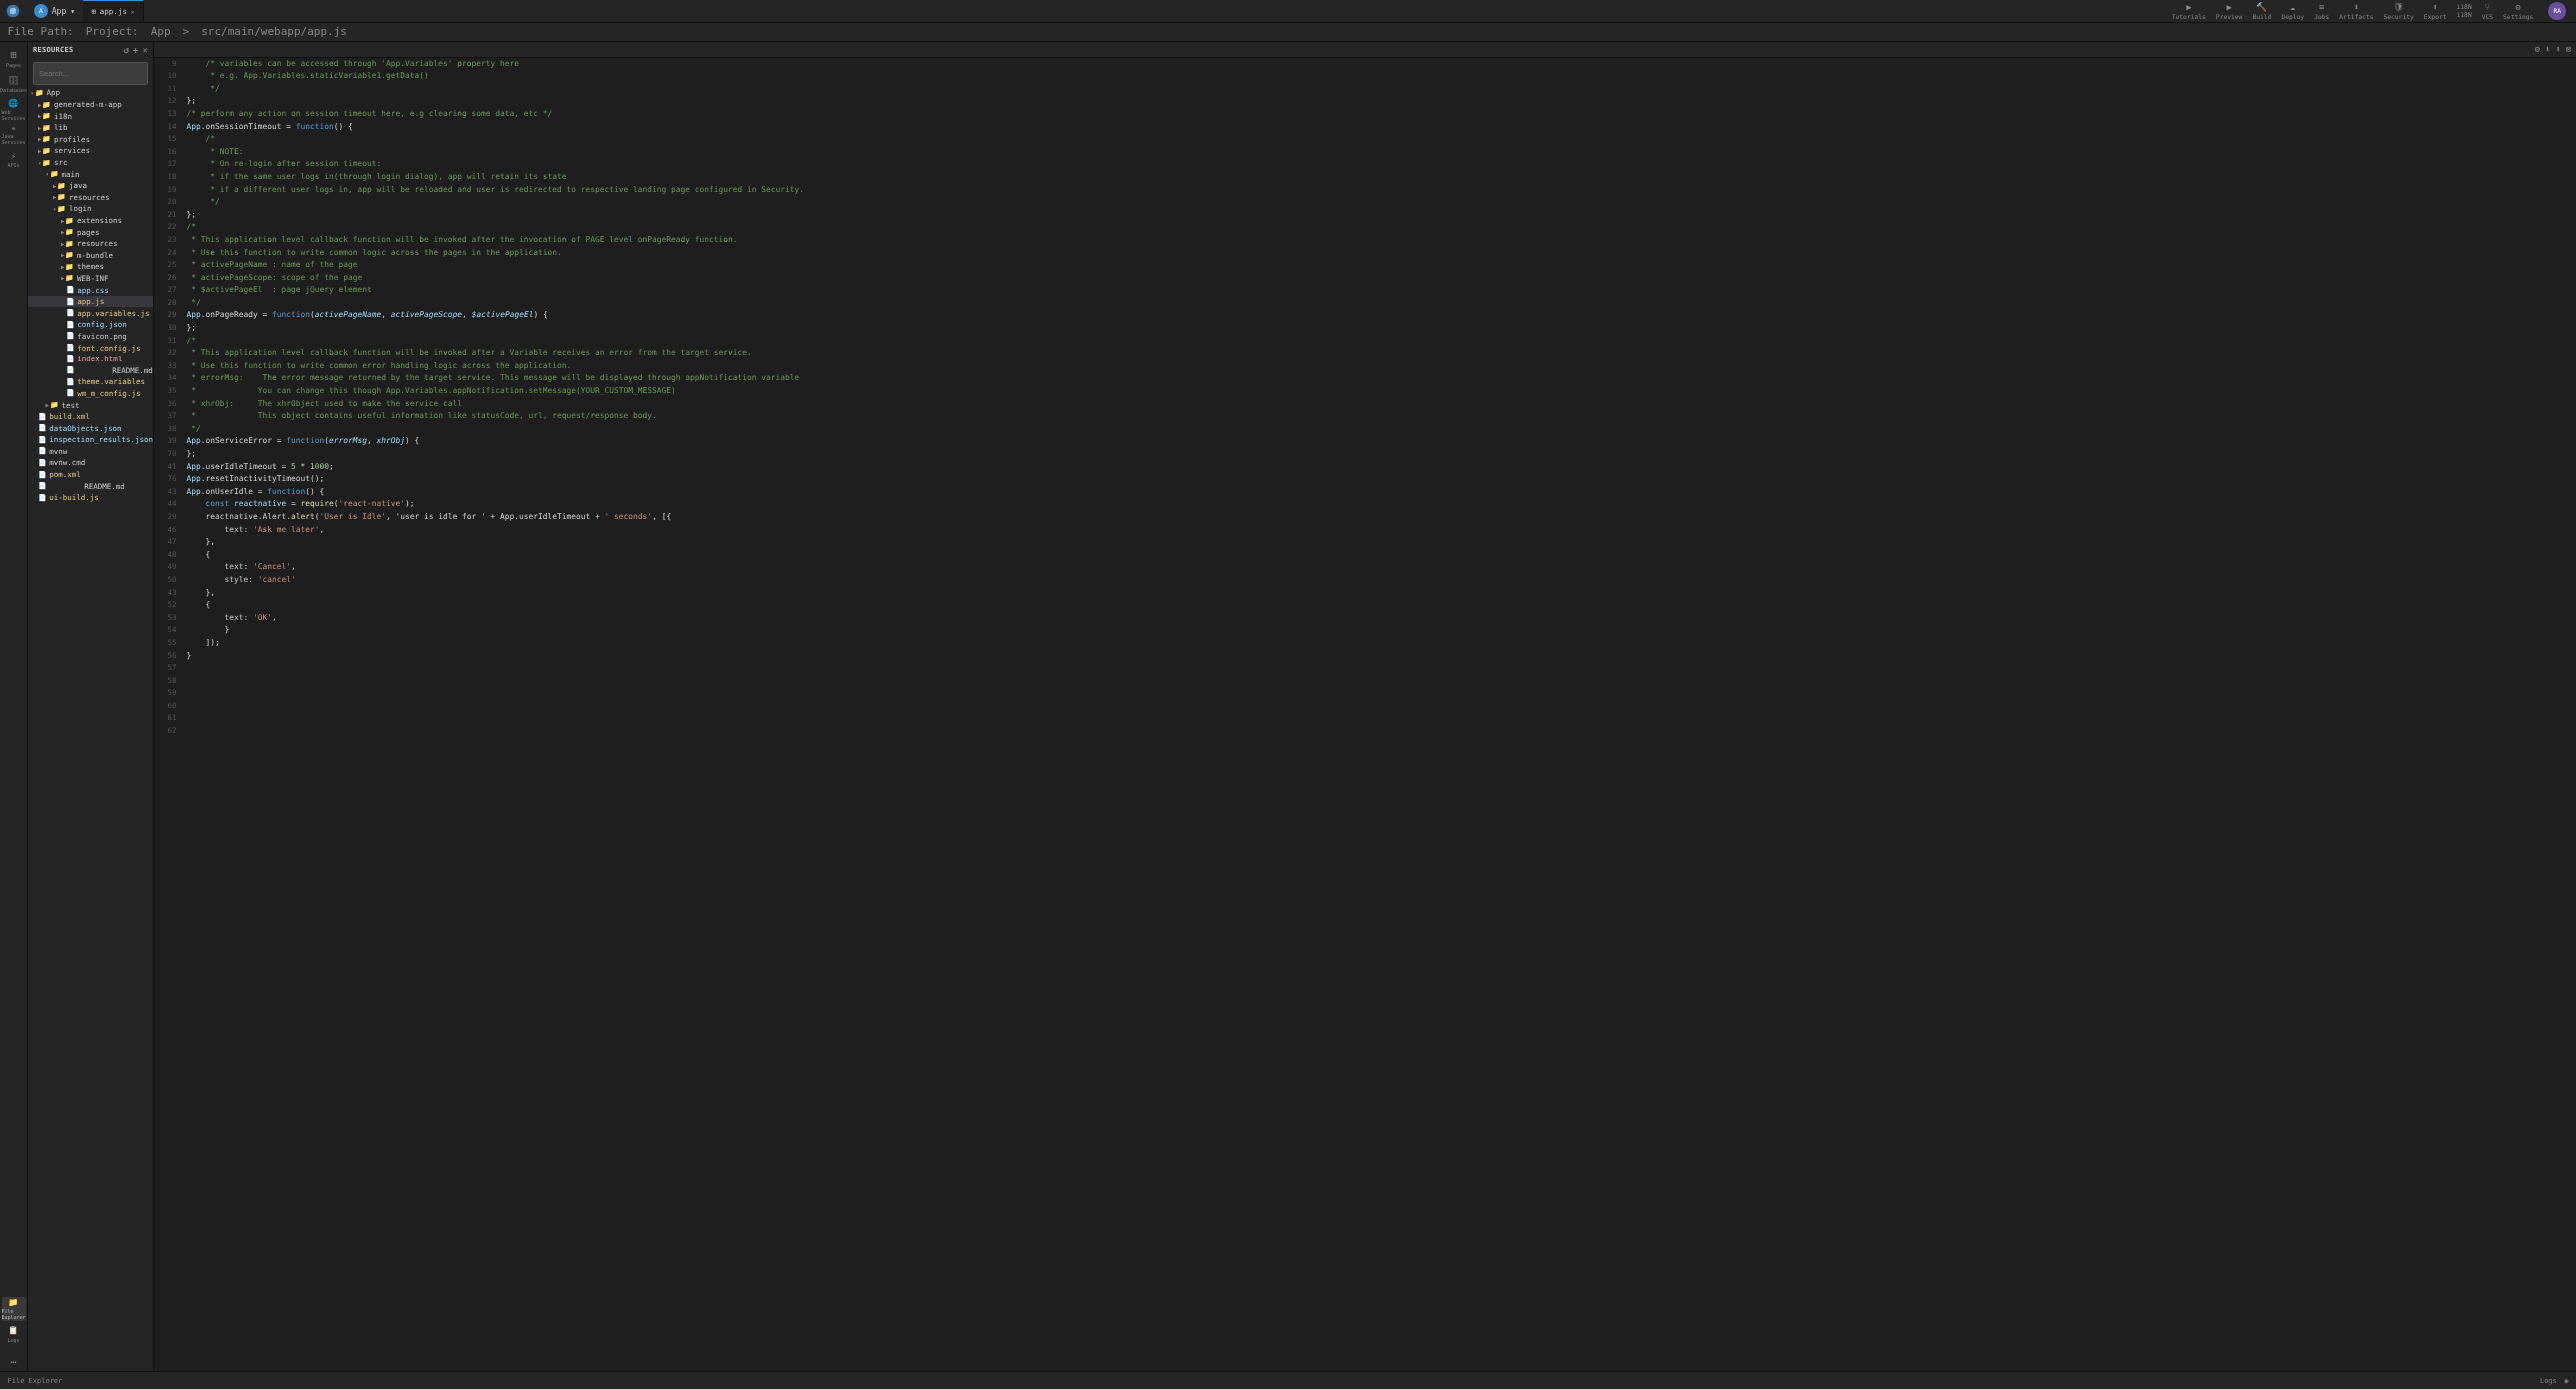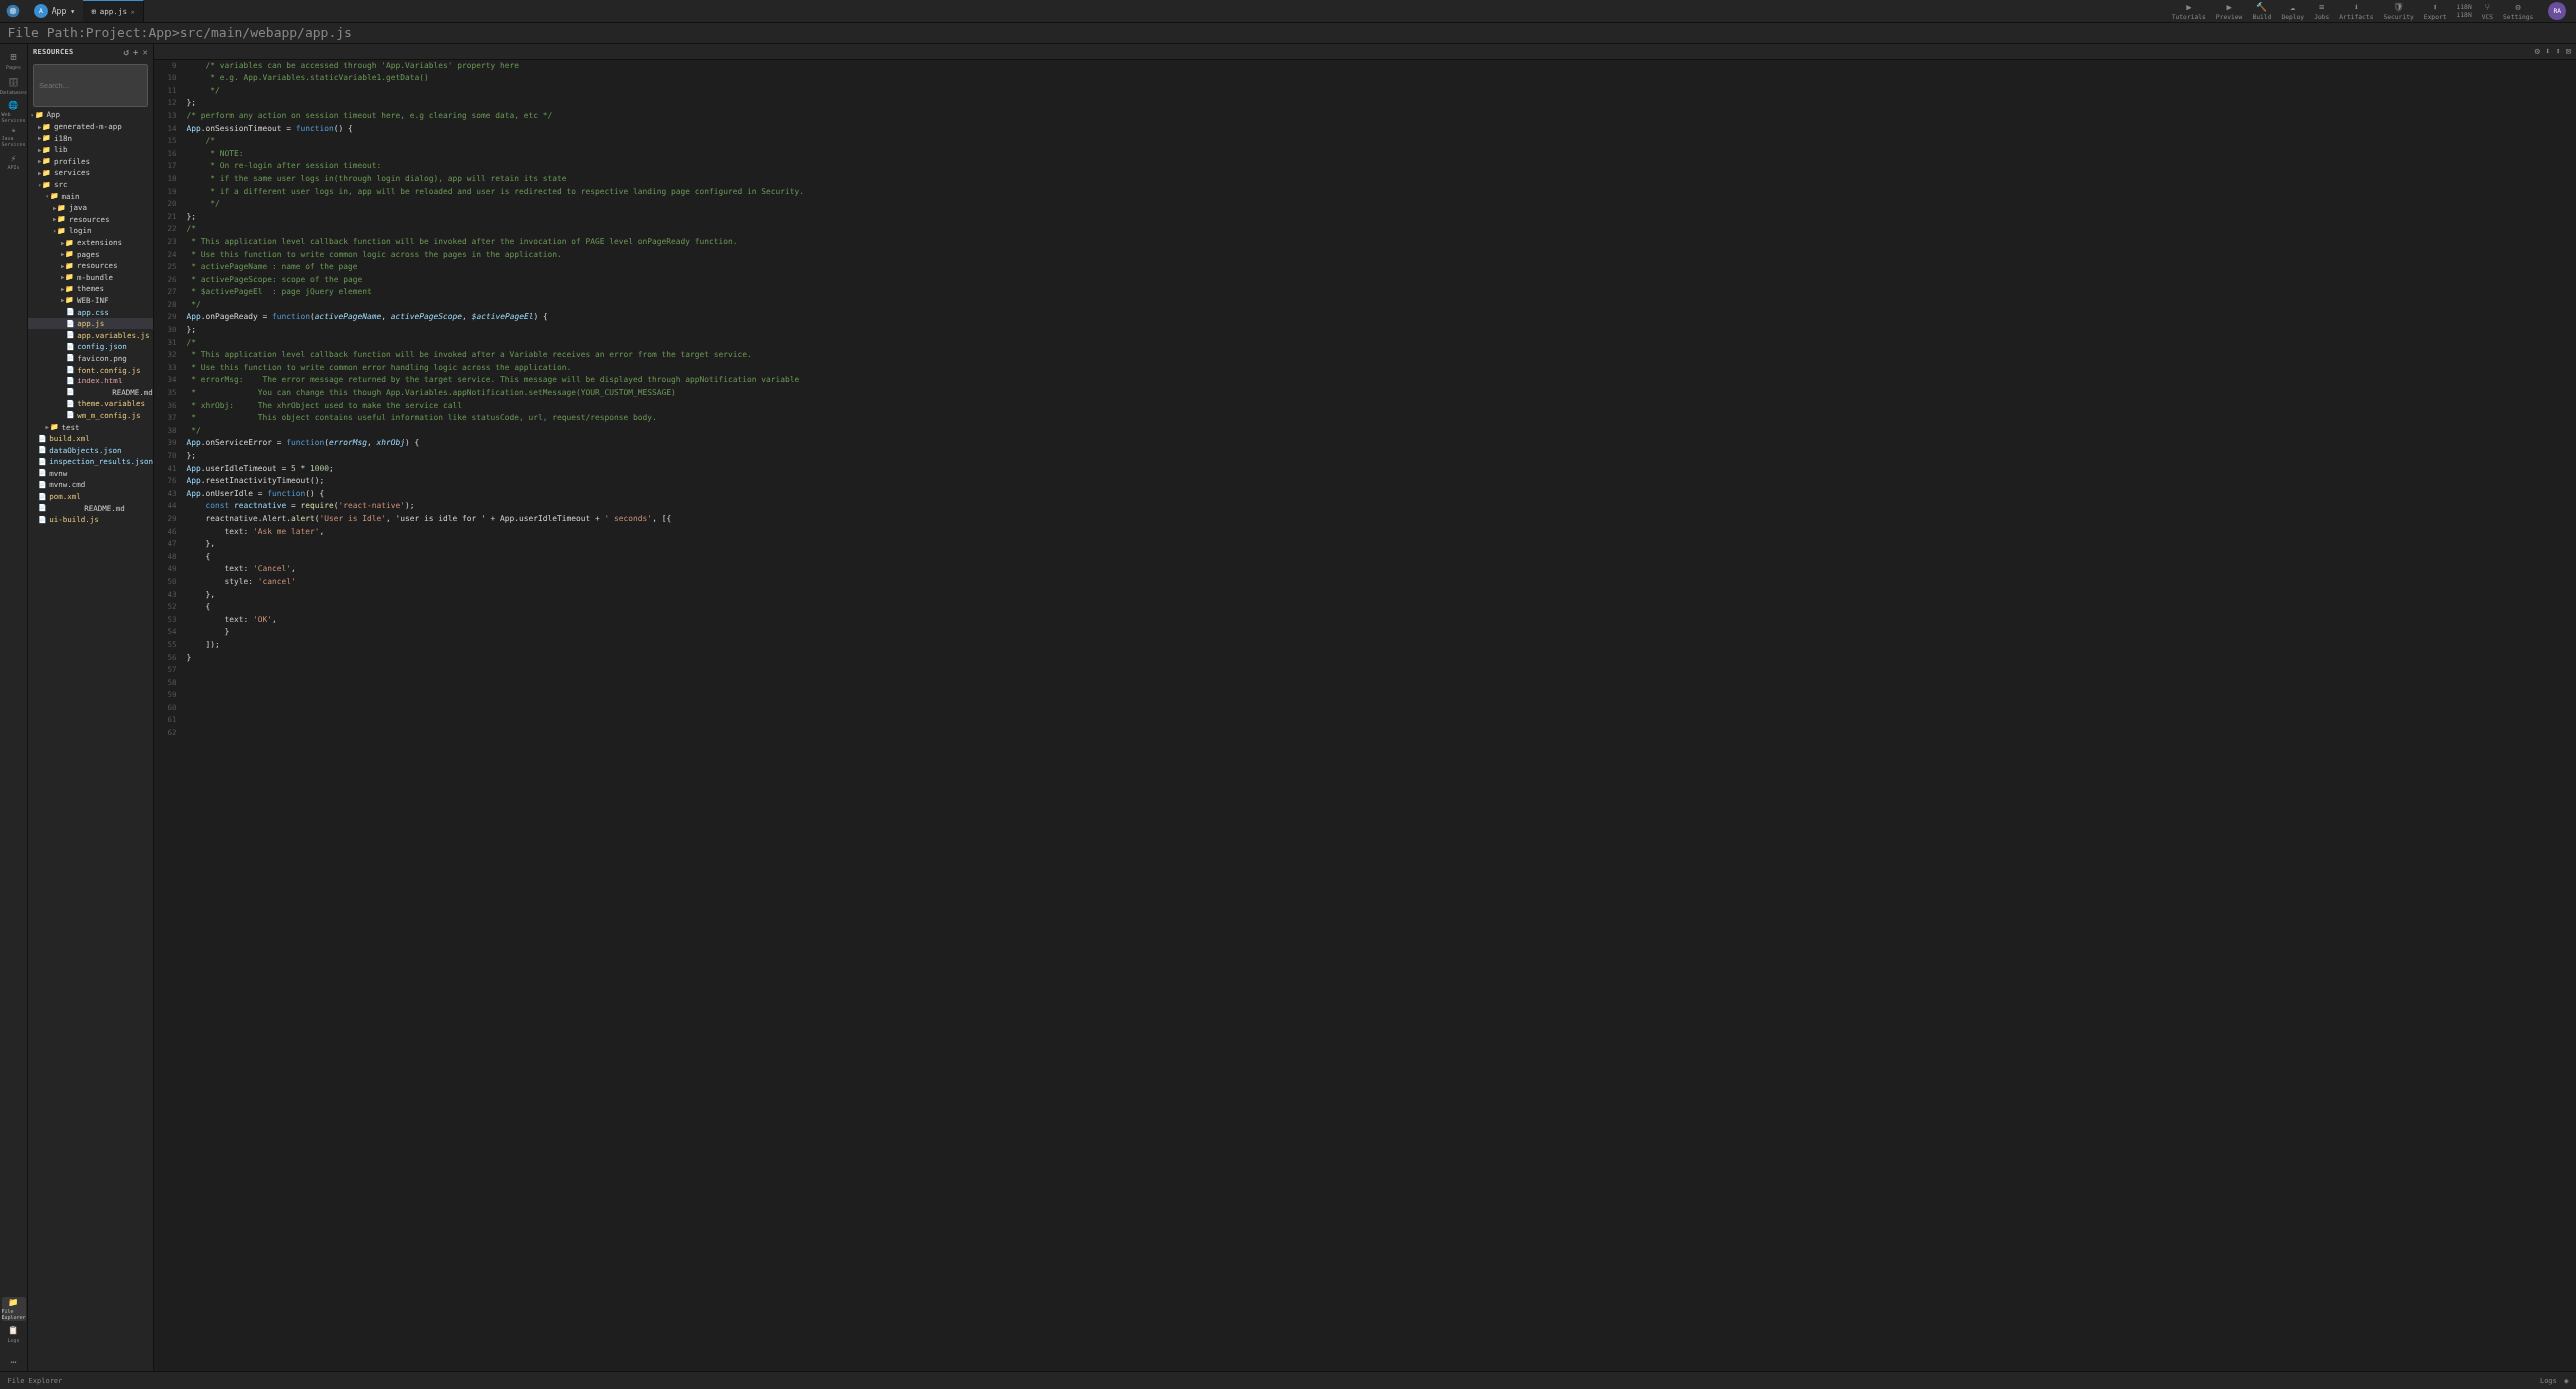--- a/index.html
+++ b/index.html
@@ -12,39 +12,39 @@
     .topbar-app .app-icon { width: 14px; height: 14px; border-radius: 50%; background: #3a8fd4; display: flex; align-items: center; justify-content: center; font-size: 6.3px; color: #fff; }
     .topbar-tabs { display: flex; align-items: center; flex: 1; }
     .tab { display: flex; align-items: center; gap: 3.8px; padding: 0 8.8px; height: 22.6px; background: #2d2d2d; border-right: 0.6px solid #111; color: #ccc; font-size: 7.5px; cursor: pointer; }
     .tab.active { background: #1e1e1e; border-top: 0.6px solid #3a8fd4; }
     .topbar-actions { display: flex; align-items: center; gap: 10px; padding: 0 10px; }
     .topbar-action { display: flex; flex-direction: column; align-items: center; color: #888; font-size: 6.3px; gap: 1.3px; cursor: pointer; }
     .topbar-action .icon { font-size: 8.8px; }
     .topbar-user { width: 17.6px; height: 17.6px; border-radius: 50%; background: #6a4f9e; display: flex; align-items: center; justify-content: center; color: #fff; font-size: 6.3px; margin-left: 5px; }
 
     
-    .filepath-bar { background: #252526; padding: 2.5px 7.5px; font-size: 13px; color: #888; border-bottom: 0.6px solid #111; flex-shrink: 0; display: flex; align-items: center; gap: 0; }
+    .filepath-bar { background: #252526; padding: 2.5px 7.5px; font-size: 11px; color: #888; border-bottom: 0.6px solid #111; flex-shrink: 0; display: flex; align-items: center; gap: 12px; }
 
     
     .main { display: flex; flex: 1; overflow: hidden; }
 
     
     .sidebar-icons { width: 28px; background: #252526; display: flex; flex-direction: column; align-items: center; padding-top: 5px; gap: 1.3px; border-right: 0.6px solid #111; flex-shrink: 0; }
     .sidebar-icon { width: 24px; height: 24px; display: flex; flex-direction: column; align-items: center; justify-content: center; color: #888; font-size: 5.7px; gap: 1.3px; cursor: pointer; border-radius: 2.5px; }
     .sidebar-icon.active { color: #ccc; background: #3a3a3a; }
     .sidebar-icon .icon { font-size: 10px; }
     .sidebar-icon-label { font-size: 5px; }
 
     
     .filetree { width: 126px; background: #252526; border-right: 0.6px solid #111; display: flex; flex-direction: column; overflow: hidden; flex-shrink: 0; }
     .filetree-header { display: flex; align-items: center; justify-content: space-between; padding: 3.8px 5px; color: #ccc; font-size: 7px; font-weight: bold; text-transform: uppercase; letter-spacing: 0.3px; }
     .filetree-header-actions { display: flex; gap: 3.8px; }
     .filetree-header-btn { cursor: pointer; color: #888; font-size: 8.8px; }
     .search-box { padding: 2.5px 5px; }
-    .search-input { width: 100%; background: #3c3c3c; border: 0.6px solid #555; color: #ccc; font-size: 7.5px; padding: 16px 5px; border-radius: 1.9px; outline: none; }
+    .search-input { width: 100%; background: #3c3c3c; border: 0.6px solid #555; color: #ccc; font-size: 7.5px; padding: 6px 5px; border-radius: 1.9px; outline: none; }
     .filetree-content { flex: 1; overflow-y: auto; font-size: 7.5px; }
     .filetree-content::-webkit-scrollbar { width: 2.5px; }
     .filetree-content::-webkit-scrollbar-track { background: #252526; }
     .filetree-content::-webkit-scrollbar-thumb { background: #555; }
     .tree-item { display: flex; align-items: center; padding: 1.3px 0; cursor: pointer; user-select: none; white-space: nowrap; }
     .tree-item.selected { background: #37373d; }
     .tree-item .indent { display: inline-block; }
     .tree-item .tree-icon { margin-right: 2.5px; font-size: 7px; }
     .tree-item .folder-arrow { font-size: 5.7px; margin-right: 1.3px; color: #888; }
     .tree-item .label { color: #ccc; font-size: 7.5px; }

